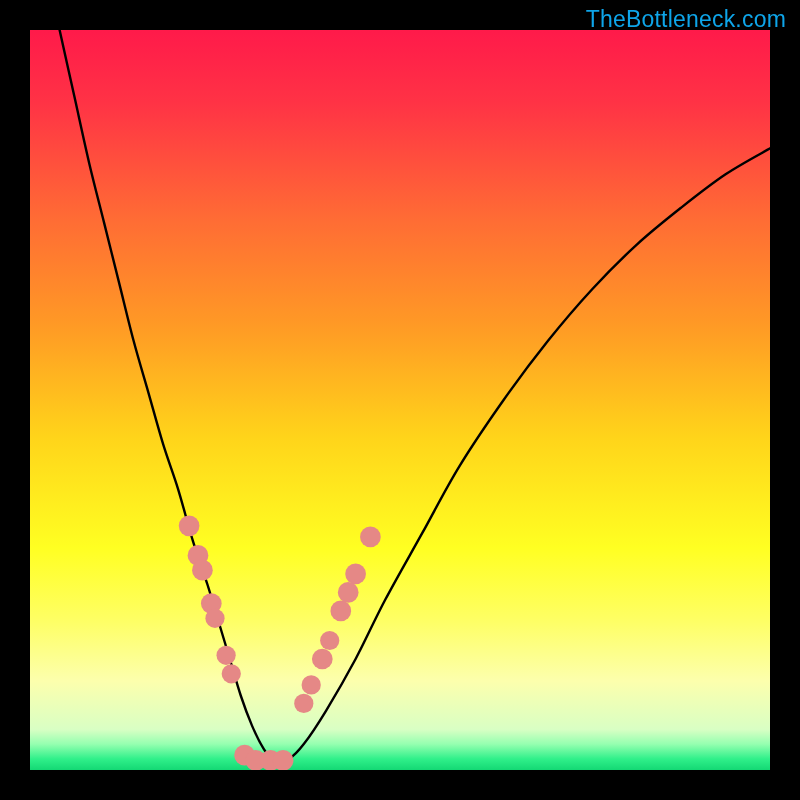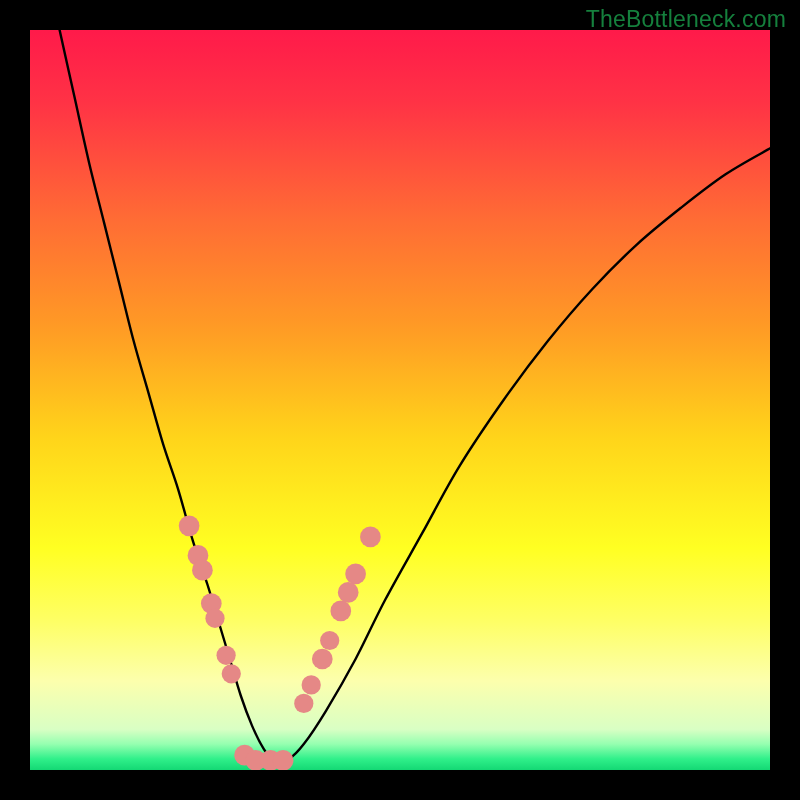--- a/index.html
+++ b/index.html
@@ -24,21 +24,21 @@
     top: 30px;
     left: 30px;
     width: 740px;
     height: 740px;
     overflow: hidden;
   }
   .watermark {
     position: absolute;
     top: 6px;
     right: 14px;
-    color: #15803d;
+    color: #0ea5e9;
     font-size: 23px;
     font-weight: 500;
     letter-spacing: 0.2px;
   }
   svg { display: block; }
 </style>
 </head>
 <body>
 
 <div class="frame">

